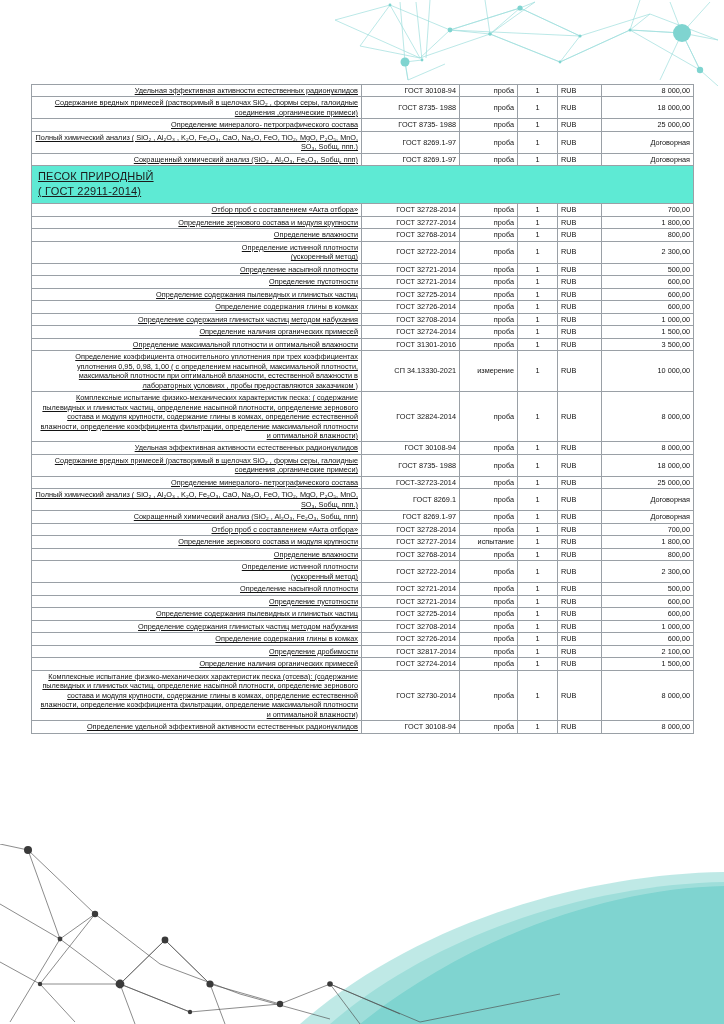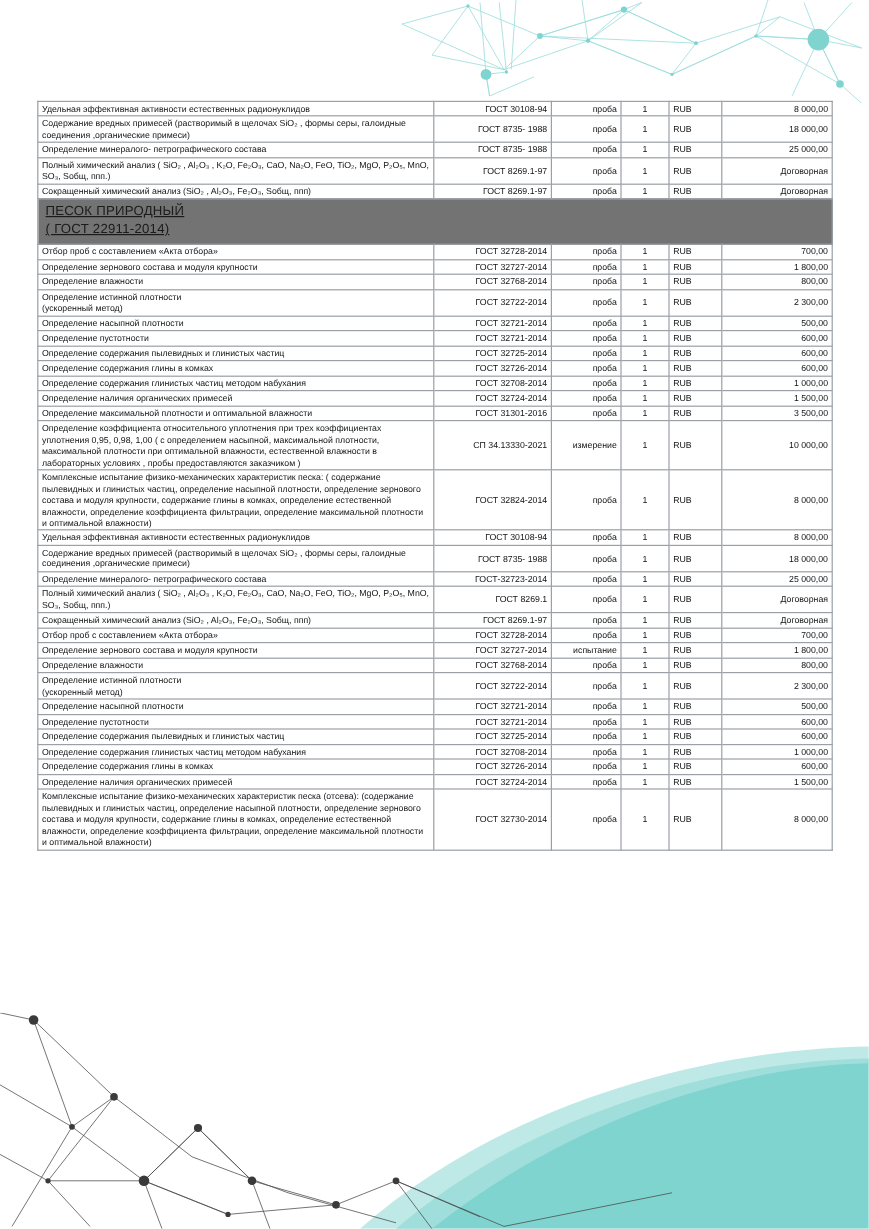--- a/index.html
+++ b/index.html
@@ -34,29 +34,29 @@
     line-height:1.30;
     color:#131313;
   }
   col.c-name{width:330px;}
   col.c-std{width:98px;}
   col.c-unit{width:58px;}
   col.c-qty{width:40px;}
   col.c-cur{width:44px;}
   col.c-price{width:92px;}
 
-  td.name{text-align:left;}
+  td.name{text-align:right;text-decoration:underline;}
   td.std{text-align:right;padding-left:5px;}
   td.unit{text-align:right;}
   td.qty{text-align:center;vertical-align:top;}
   td.cur{text-align:left;vertical-align:top;}
   td.price{text-align:right;padding-right:5px;vertical-align:top;margin-top:13px;}
 
   tr.section td{
-    background:#737373;
+    background:#5eead4;
     border:0.6px solid #9aa0a6;
     padding:3px 6px 4px 6px;
   }
   .section-line{
     font-size:11px;
     color:#1b1b1b;
     text-decoration:underline;
     display:block;
     line-height:1.36;
     letter-spacing:0.2px;
@@ -368,30 +368,46 @@
         </tr>
         <tr>
           <td class="name">Определение содержания глины в комках</td>
           <td class="std">ГОСТ 32726-2014</td>
           <td class="unit">проба</td>
           <td class="qty">1</td>
           <td class="cur">RUB</td>
           <td class="price">600,00</td>
         </tr>
         <tr>
+          <td class="name">Определение дробимости</td>
+          <td class="std">ГОСТ 32817-2014</td>
+          <td class="unit">проба</td>
+          <td class="qty">1</td>
+          <td class="cur">RUB</td>
+          <td class="price">2 100,00</td>
+        </tr>
+        <tr>
           <td class="name">Определение наличия органических примесей</td>
           <td class="std">ГОСТ 32724-2014</td>
           <td class="unit">проба</td>
           <td class="qty">1</td>
           <td class="cur">RUB</td>
           <td class="price">1 500,00</td>
         </tr>
         <tr>
           <td class="name">Комплексные  испытание физико-механических характеристик песка (отсева): (содержание пылевидных и глинистых частиц, определение насыпной плотности, определение зернового состава и модуля крупности, содержание глины в комках, определение естественной влажности, определение коэффициента фильтрации, определение максимальной плотности и оптимальной влажности)</td>
           <td class="std"> ГОСТ 32730-2014</td>
+          <td class="unit">проба</td>
+          <td class="qty">1</td>
+          <td class="cur">RUB</td>
+          <td class="price">8 000,00</td>
+        </tr>
+        <tr>
+          <td class="name">Определение удельной эффективной активности естественных радионуклидов</td>
+          <td class="std">ГОСТ 30108-94</td>
           <td class="unit">проба</td>
           <td class="qty">1</td>
           <td class="cur">RUB</td>
           <td class="price">8 000,00</td>
         </tr>
       </tbody>
   </table>
 </div>
 
 <svg class="deco" id="deco-bottom" viewBox="0 0 724 180" preserveAspectRatio="none">

